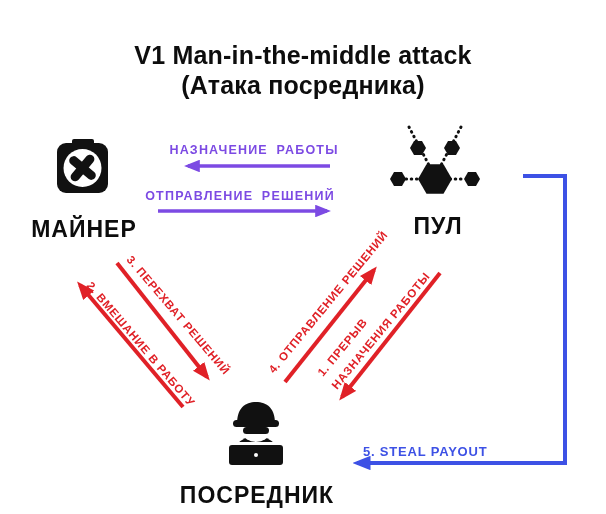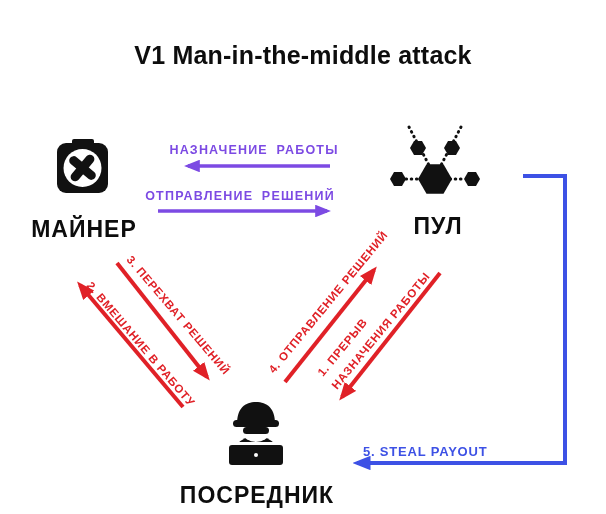--- a/index.html
+++ b/index.html
@@ -23,20 +23,21 @@
   .ink{fill:#111111;}
   .dotted{stroke:#111111;stroke-width:3;stroke-dasharray:0.6 4.6;stroke-linecap:round;fill:none;}
 </style>
 </head>
 <body>
 
 <div class="canvas">
 
   <div class="title">
     <div>V1 Man-in-the-middle attack</div>
+    <div>(Атака посредника)</div>
   </div>
 
   <svg width="606" height="514" viewBox="0 0 606 514">
     <defs>
       <marker id="head-purple" viewBox="0 0 10 8" refX="7.5" refY="4" markerWidth="4.5" markerHeight="3.6" orient="auto">
         <path d="M0,0 L10,4 L0,8 Z" fill="#7C4AE3"></path>
       </marker>
       <marker id="head-red" viewBox="0 0 10 8" refX="7.5" refY="4" markerWidth="4.5" markerHeight="3.6" orient="auto">
         <path d="M0,0 L10,4 L0,8 Z" fill="#E02127"></path>
       </marker>

